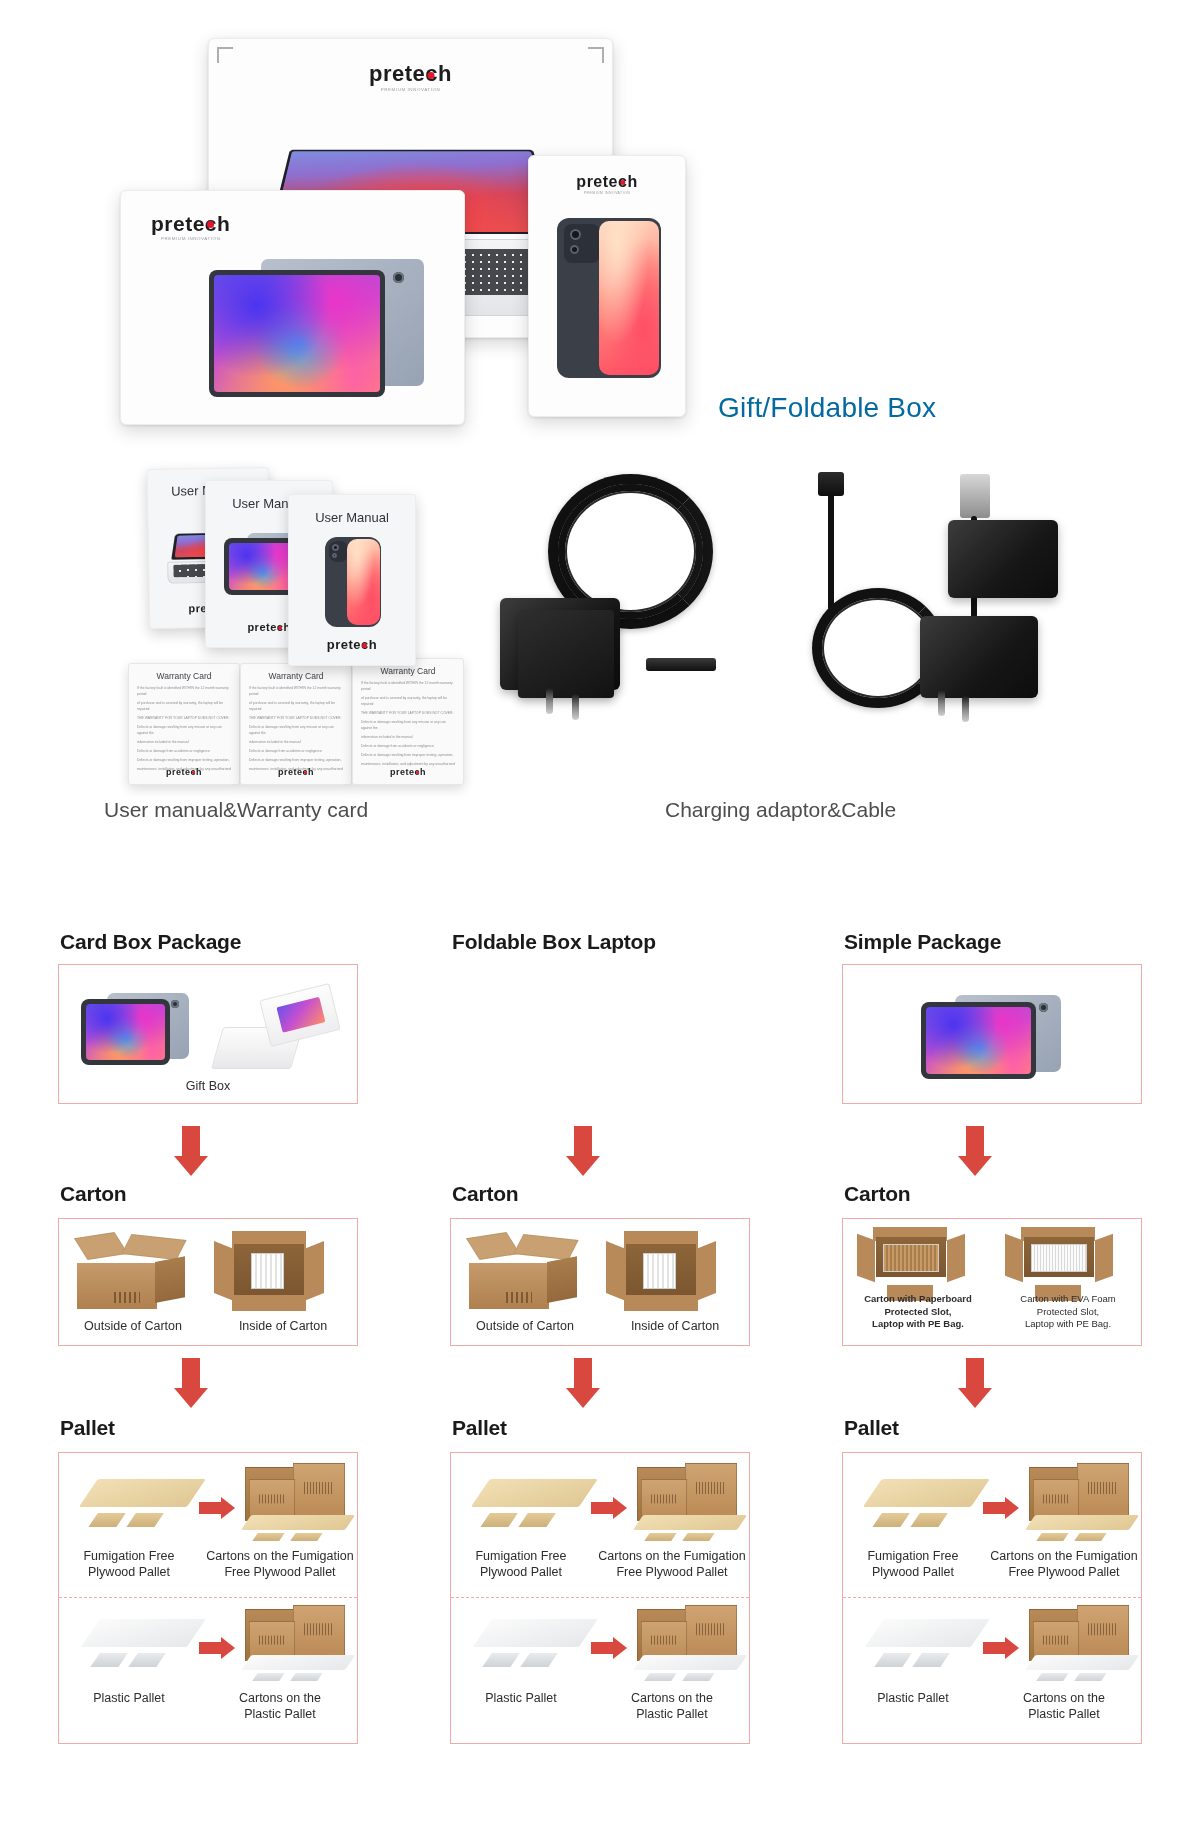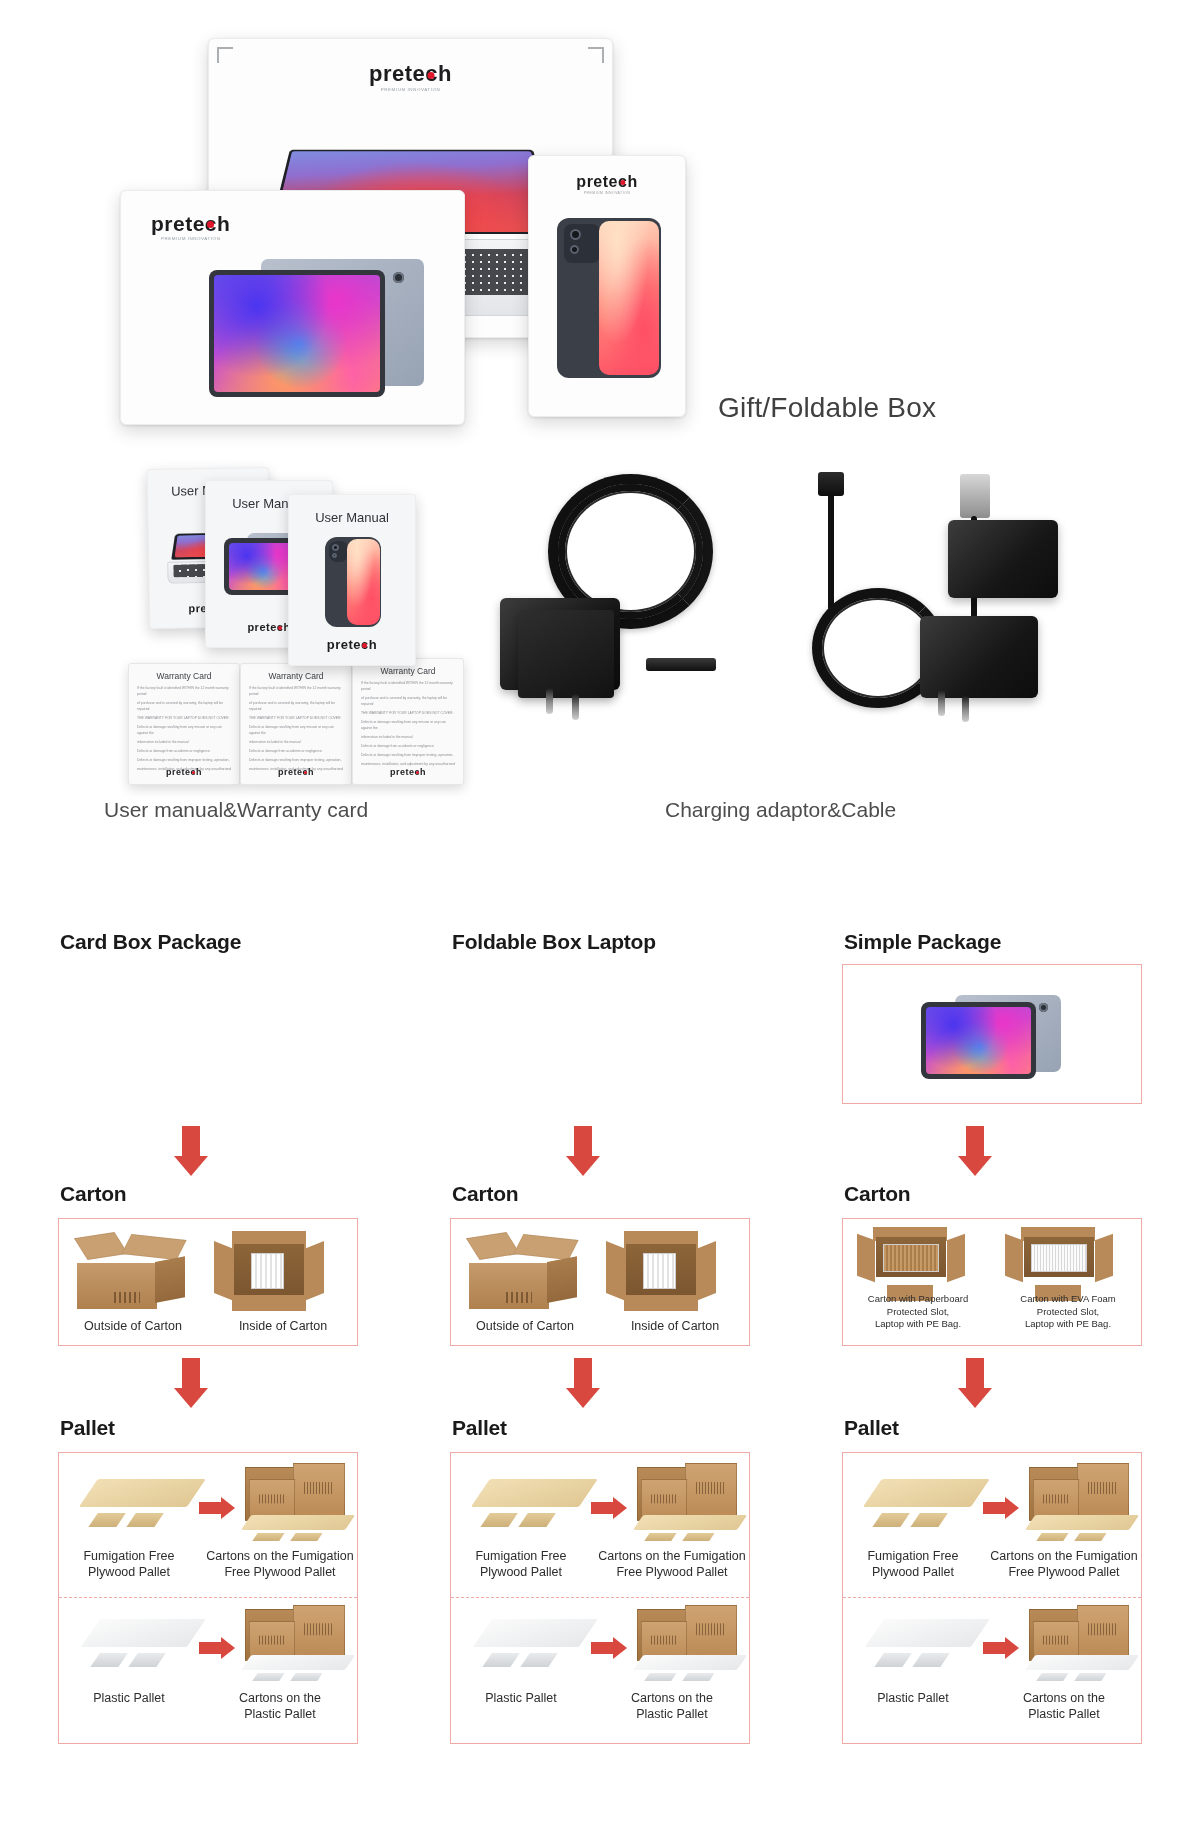--- a/index.html
+++ b/index.html
@@ -104,21 +104,21 @@
   .phone .scr {
     position:absolute; right:2%; top:2%; width:58%; height:96%;
     border-radius:10px;
     background:
       radial-gradient(ellipse at 30% 12%, #ffe0c6 0%, rgba(255,224,198,0) 55%),
       radial-gradient(ellipse at 75% 70%, #ff4f66 0%, rgba(255,79,102,0) 60%),
       linear-gradient(165deg,#ffd9bf 0%, #ff8a7d 48%, #ff4d63 100%);
   }
 
   .caption-lg {
-    position:absolute; font-size:28px; color:#404040; font-weight:400;
+    position:absolute; font-size:28px; color:#0369a1; font-weight:400;
     letter-spacing:.2px; white-space:nowrap;
   }
 
   
   #sec-accessories { position:absolute; left:0; top:450px; width:1200px; height:420px; }
 
   .manual {
     position:absolute; background:#f5f6f7; border-radius:3px;
     box-shadow:0 5px 14px rgba(0,0,0,.18);
     border:1px solid #ededee;
@@ -485,20 +485,36 @@
 
   <div class="caption-md" style="left:104px; top:348px;">User manual&amp;Warranty card</div>
   <div class="caption-md" style="left:665px; top:348px;">Charging adaptor&amp;Cable</div>
 </div>
 
 <div id="sec-flow">
 
   <div class="col" style="left:58px;">
     <div class="col-head">Card Box Package</div>
 
+    <div class="panel" style="height:140px;">
+      <div class="tablet" style="left:22px; top:28px; width:108px; height:72px;">
+        <div class="back">
+          <div class="cam" style="width:8px;height:8px;"></div>
+        </div>
+        <div class="front">
+          <div class="disp"></div>
+        </div>
+      </div>
+      <div style="position:absolute; left:158px; top:62px; width:80px; height:42px; background:linear-gradient(180deg,#fdfdfd,#e8e8ea); border:1px solid #e0e0e2; border-radius:3px; transform:skewX(-16deg);"></div>
+      <div style="position:absolute; left:205px; top:26px; width:72px; height:48px; background:linear-gradient(180deg,#fdfdfd,#eeeef0); border:1px solid #e0e0e2; border-radius:3px; transform:rotate(-14deg);">
+        <div style="position:absolute; left:14px; top:10px; width:44px; height:26px; border-radius:2px;
+             background:linear-gradient(140deg,#6a52ea,#c44fd0 45%,#ff8d6a 100%);"></div>
+      </div>
+      <div class="panel-cap" style="bottom:10px;">Gift Box</div>
+    </div>
 
     <div class="arrow-down" style="left:116px; top:196px;">
       <div class="shaft"></div>
       <div class="head"></div>
     </div>
 
     <div class="col-head" style="position:absolute; top:252px;">Carton</div>
     <div class="panel" style="position:absolute; top:288px; width:300px; height:128px;">
       <div class="carton" style="left:18px; top:16px; width:108px; height:74px;">
         <div class="flap" style="left:2px; top:0; width:44px; height:22px; transform:skewX(26deg) rotate(-8deg);"></div>
@@ -722,21 +738,21 @@
         <div class="prod paper" style="left:24%; width:52%;"></div>
       </div>
       <div class="carton-open" style="left:162px; top:8px; width:108px; height:62px;">
         <div class="wall" style="left:0; top:10px; width:18px; height:42px; transform:skewY(20deg);"></div>
         <div class="wall" style="right:0; top:10px; width:18px; height:42px; transform:skewY(-20deg);"></div>
         <div class="wall" style="left:16px; top:0; width:74px; height:14px;"></div>
         <div class="wall" style="left:30px; bottom:-12px; width:46px; height:16px;"></div>
         <div class="inner"></div>
         <div class="prod eva" style="left:24%; width:52%;"></div>
       </div>
-      <div class="cell-cap small" style="left:2px; width:146px; bottom:14px; white-space:pre-line;">Carton with Paperboard
+      <div class="cell-cap small" style="left:2px; width:146px; bottom:14px; white-space:pre-line;font-weight:bold;">Carton with Paperboard
 Protected Slot,
 Laptop with PE Bag.</div>
       <div class="cell-cap small" style="left:152px; width:146px; bottom:14px; white-space:pre-line;">Carton with EVA Foam
 Protected Slot,
 Laptop with PE Bag.</div>
     </div>
 
     <div class="arrow-down" style="left:116px; top:428px;">
       <div class="shaft"></div>
       <div class="head"></div>

